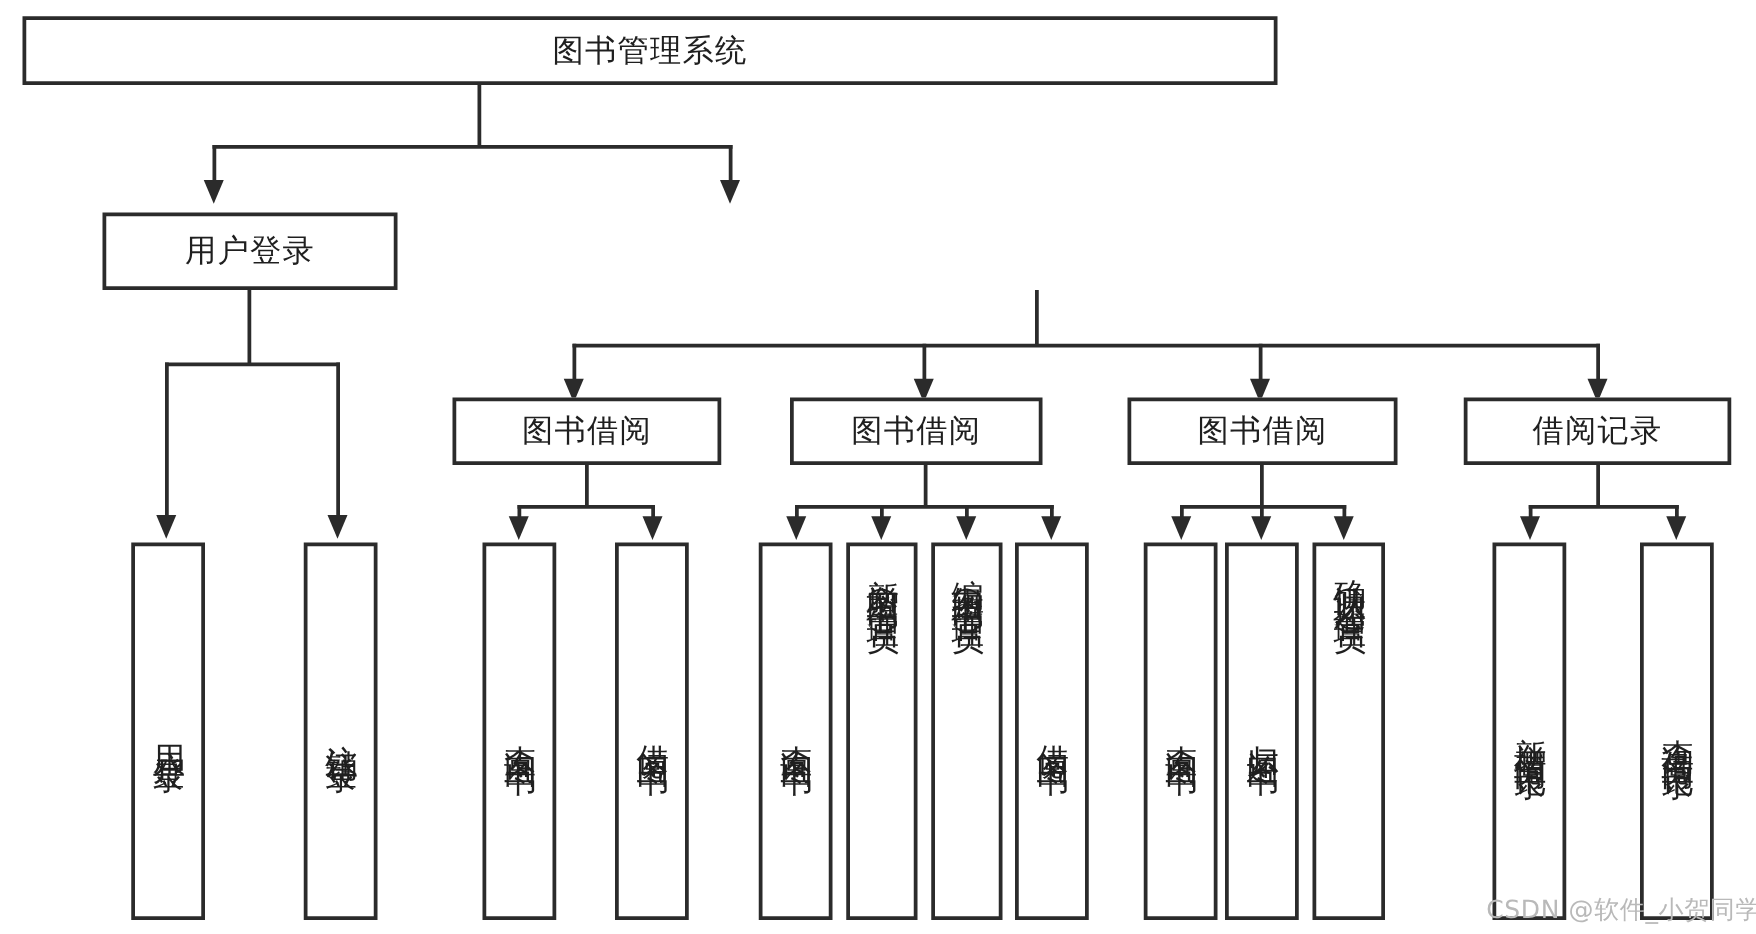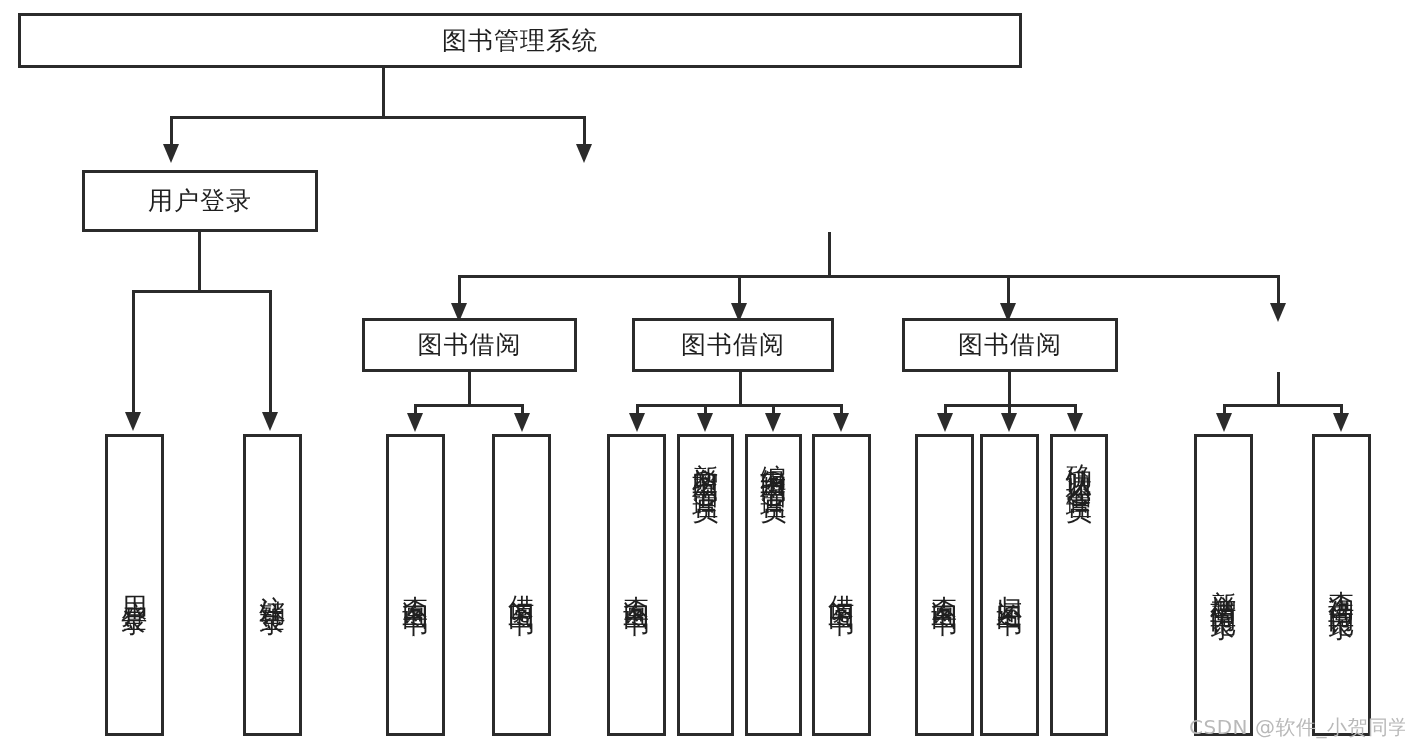--- a/index.html
+++ b/index.html
@@ -118,20 +118,23 @@
 
   <div class="node" style="left:362px; top:318px; width:215px; height:54px;">
     <span>图书借阅</span>
   </div>
   <div class="node" style="left:632px; top:318px; width:202px; height:54px;">
     <span>图书借阅</span>
   </div>
   <div class="node" style="left:902px; top:318px; width:216px; height:54px;">
     <span>图书借阅</span>
   </div>
+  <div class="node" style="left:1171px; top:318px; width:214px; height:54px;">
+    <span>借阅记录</span>
+  </div>
 
   <div class="conn vline" style="left:468px; top:372px; width:3px; height:34px;"></div>
   <div class="conn hline" style="left:414px; top:404px; width:110px; height:3px;"></div>
   <div class="conn vline" style="left:414px; top:404px; width:3px; height:22px;"></div>
   <div class="arrow" style="left:407px; top:413px;"></div>
   <div class="conn vline" style="left:521px; top:404px; width:3px; height:22px;"></div>
   <div class="arrow" style="left:514px; top:413px;"></div>
 
   <div class="conn vline" style="left:739px; top:372px; width:3px; height:34px;"></div>
   <div class="conn hline" style="left:636px; top:404px; width:207px; height:3px;"></div>

